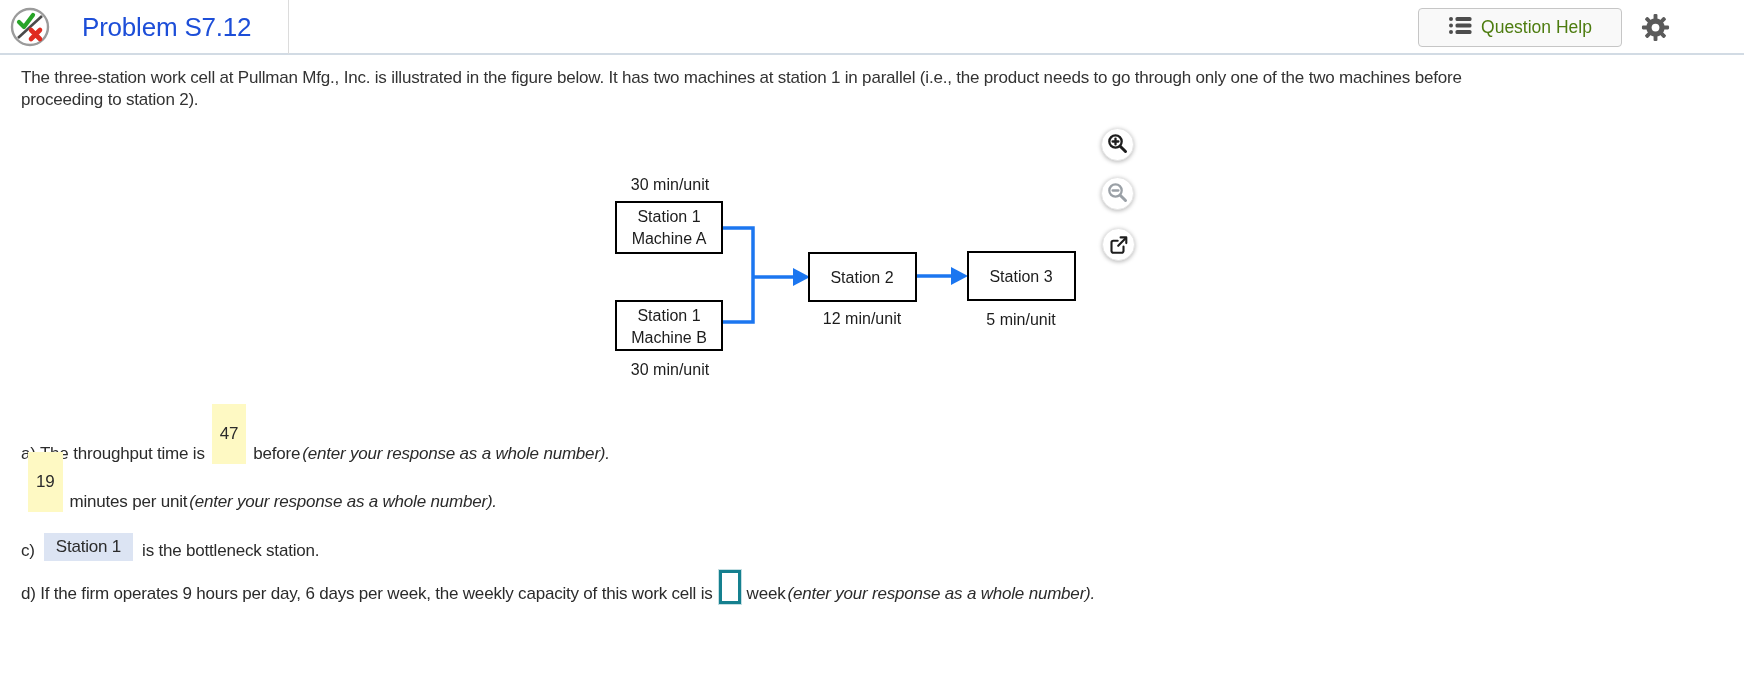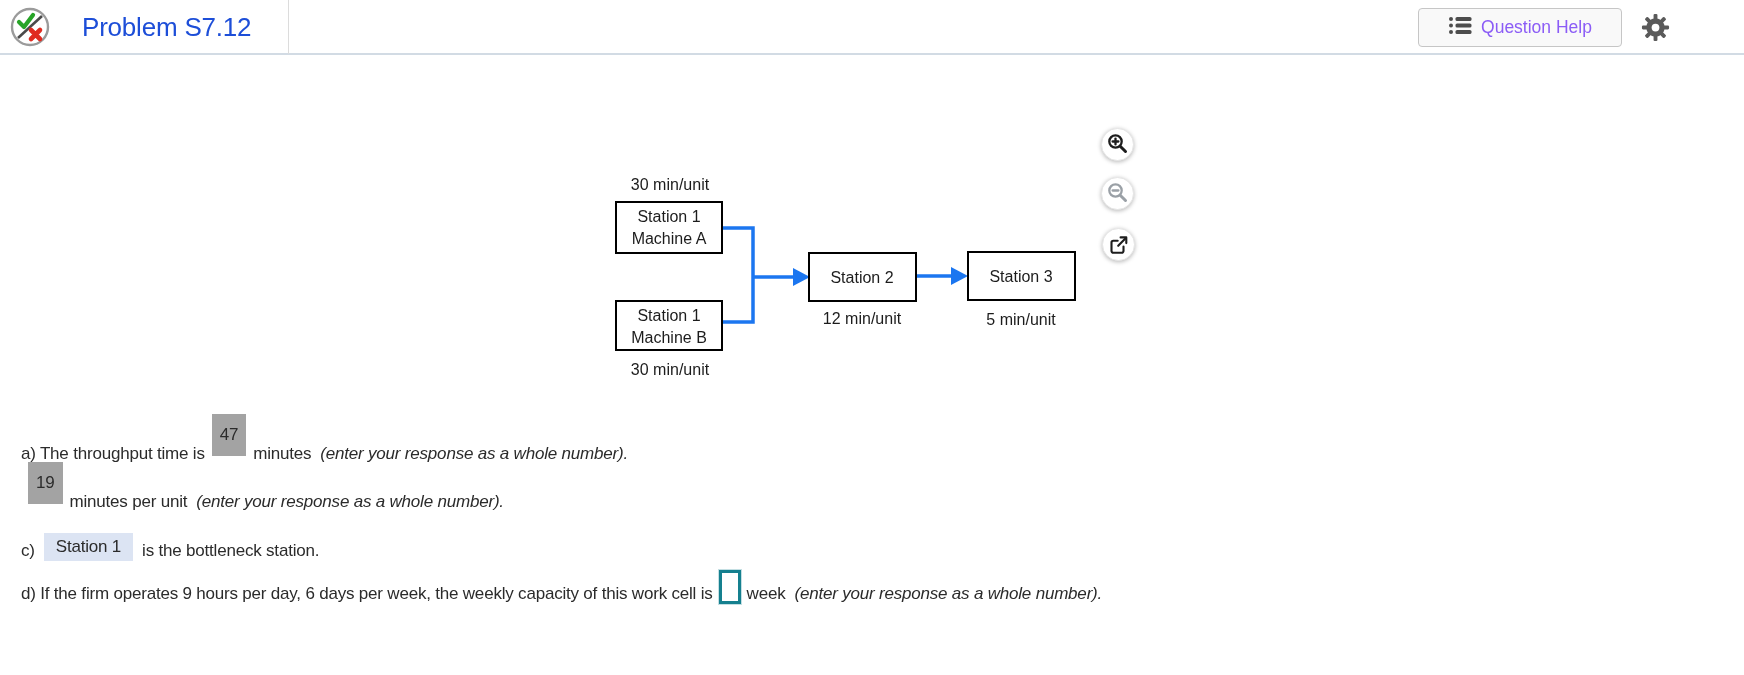--- a/index.html
+++ b/index.html
@@ -11,21 +11,21 @@
   
   .header { position:absolute; left:0; top:0; width:1744px; height:55px;
             background:#fff; border-bottom:2px solid #d2dbe4; }
   .logo { position:absolute; left:10px; top:7px; width:40px; height:40px; }
   .page-title { position:absolute; left:58px; top:0; height:54px; line-height:54px;
                 font-size:26px; font-weight:400; color:#1d4ed8; letter-spacing:-0.2px;margin-left:24px; }
   .title-divider { position:absolute; left:288px; top:0; width:1px; height:54px; background:#dcdcdc; }
   .qhelp-btn { position:absolute; left:1418px; top:8px; width:204px; height:39px;
                background:#f9f9f9; border:1px solid #c6c6c6; border-radius:4px;
                display:flex; align-items:center; justify-content:center; gap:9px;
-               font-size:17.5px; color:#8b5cf6; cursor:pointer; }
+               font-size:17.5px; color:#4d7c0f; cursor:pointer; }
   .gear-btn { position:absolute; left:1640px; top:12px; width:31px; height:31px;
               background:transparent; border:none; cursor:pointer; }
 
   
   .statement { position:absolute; left:21px; top:67px; width:1482px;
                font-size:17px; line-height:21.5px; color:#333; letter-spacing:-0.2px; }
 
   
   .figure-svg { position:absolute; left:550px; top:138px; }
   .figure-svg text { font-family:"Liberation Sans", sans-serif; font-size:16px; fill:#1c1c1c; }
@@ -38,23 +38,23 @@
   .ctrl-zoom-out { left:1101px; top:177px; }
   .ctrl-open     { left:1102px; top:228px; }
 
   
   .answer-row { position:absolute; left:21px; display:flex; align-items:flex-end;
                 font-size:17px; color:#2b2b2b; letter-spacing:-0.2px; white-space:pre; }
   .row-a { top:434px; height:30px; }
   .row-b { top:482px; height:30px; }
   .row-c { top:529px; height:32px; }
   .row-d { top:558px; height:46px; }
-  .filled { background:#a3a3a3; padding:11px 8px; margin:8px 7px; color:#2b2b2b; }
+  .filled { background:#fef9c3; padding:20px 8px; margin:0 7px; color:#2b2b2b; }
   .filled-wide { background:#dce4f3; padding:4px 12px; margin:0 9px; }
-  .note { font-style:italic; margin-left:9px; }
+  .note { font-style:italic; margin-left:2px; }
   .capacity-input { display:inline-block; width:22px; height:34px;
                     border:3px solid #15808f; background:#fff; margin:0 6px;
                     box-shadow:0 0 0 1px rgba(21,128,143,0.25); }
 </style>
 </head>
 <body>
 
 <div class="page">
 
   <div class="header">
@@ -96,20 +96,21 @@
             <rect x="2" y="14" width="7" height="4" rx="1.2" transform="rotate(45 16 16)"></rect>
             <rect x="23" y="14" width="7" height="4" rx="1.2" transform="rotate(45 16 16)"></rect>
           </g>
           <circle cx="16" cy="16" r="9.5"></circle>
           <circle cx="16" cy="16" r="4" fill="#fff"></circle>
         </g>
       </svg>
     </button>
   </div>
 
+  <div class="statement">The three-station work cell at Pullman Mfg., Inc. is illustrated in the figure below. It has two machines at station 1 in parallel (i.e., the product needs to go through only one of the two machines before proceeding to station 2).</div>
 
   <svg class="figure-svg" width="560" height="250" viewBox="0 0 560 250">
 
     <g stroke="#1b76f0" stroke-width="3.5" fill="none">
       <path d="M172 90 H203 V184 H172"></path>
       <path d="M203 139 H243"></path>
       <path d="M366 138 H401"></path>
     </g>
     <polygon points="243,130 260,139 243,148" fill="#1b76f0"></polygon>
     <polygon points="401,129 418,138 401,147" fill="#1b76f0"></polygon>
@@ -158,21 +159,21 @@
     <svg width="27" height="27" viewBox="0 0 27 27" fill="none" stroke="#1d1d1d" stroke-width="2.1" stroke-linecap="round" stroke-linejoin="round">
       <path d="M18.5 15.5 V20 a1.8 1.8 0 0 1 -1.8 1.8 H8.3 A1.8 1.8 0 0 1 6.5 20 V11.6 a1.8 1.8 0 0 1 1.8 -1.8 h4.4"></path>
       <line x1="13.2" y1="14.8" x2="20.6" y2="7.2"></line>
       <polyline points="15.6,6.4 21.3,6.4 21.3,12.1"></polyline>
     </svg>
   </button>
 
   <div class="answer-row row-a">
     <span>a) The throughput time is</span>
     <span class="filled">47</span>
-    <span>minutes</span>
+    <span>before</span>
     <span class="note">(enter your response as a whole number).</span>
   </div>
 
   <div class="answer-row row-b">
     <span class="filled">19</span>
     <span>minutes per unit</span>
     <span class="note">(enter your response as a whole number).</span>
   </div>
 
   <div class="answer-row row-c">

